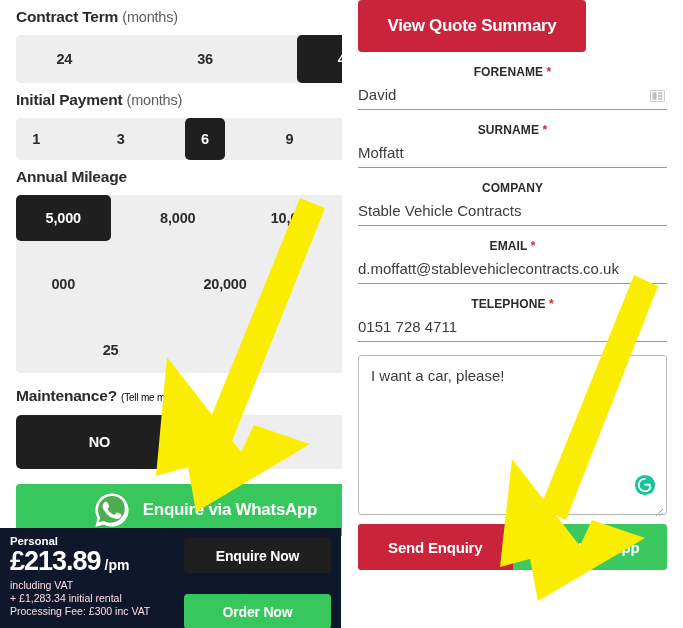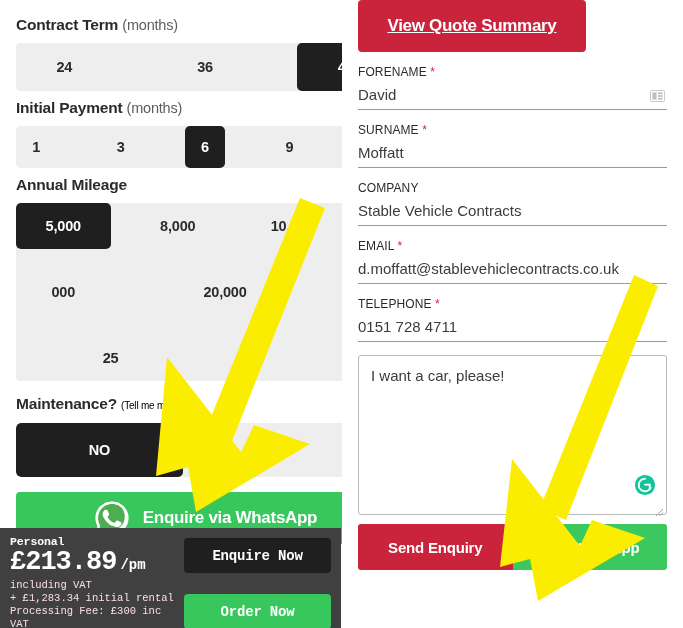--- a/index.html
+++ b/index.html
@@ -15,21 +15,21 @@
     width: 683px; height: 628px;
     background: #ffffff;
   }
 
   
   #left-panel {
     position: absolute; left: 0; top: 0;
     width: 411px; height: 628px;
     background: #fff;
     border-right: 1px solid #e3e3e3;
-    padding: 8px 16px;
+    padding: 0 16px;
   }
   .section-label {
     font-size: 15.5px; font-weight: bold; color: #2b2b2b;
     letter-spacing: -0.2px;
     padding-top: 8px;
   }
   .section-label .sub {
     font-weight: normal; color: #5d5d5d; font-size: 14.5px;
   }
   .section-label .link {
@@ -69,22 +69,22 @@
     gap: 12px; cursor: pointer;
   }
   #wa-cta .label {
     color: #fff; font-size: 17px; font-weight: bold; letter-spacing: -0.3px;
   }
   .wa-logo { width: 38px; height: 38px; display: block; }
 
   
   #price-bar {
     position: absolute; left: 0; bottom: 0; width: 341px; height: 100px;
-    background: #404040; display: flex; align-items: flex-start;
-    padding: 7px 10px 0 10px; gap: 8px; font-family: Liberation Mono, monospace;
+    background: #0f172a; display: flex; align-items: flex-start;
+    padding: 7px 10px 0 10px; gap: 8px;
   }
   #price-info { flex: 1; color: #ffffff; }
   #price-info .type { font-size: 11.5px; font-weight: bold; letter-spacing: -0.1px; }
   #price-info .amount-row {
     display: flex; align-items: baseline; gap: 4px; margin-top: -1px;
   }
   #price-info .amount { font-size: 27px; font-weight: bold; letter-spacing: -1px; }
   #price-info .per { font-size: 14px; font-weight: bold; }
   #price-info .fine {
     font-size: 10.5px; line-height: 13px; color: #fbdfe3; margin-top: 2px;
@@ -104,25 +104,24 @@
     position: absolute; left: 342px; top: 0;
     width: 341px; height: 628px; background: #fff;
     padding: 0 16px;
   }
   #quote-summary-btn {
     margin-top: 0; height: 52px; width: 228px;
     background: #c9243c; border-radius: 4px;
     display: flex; align-items: center; justify-content: center;
     color: #fff; font-size: 17px; font-weight: bold; cursor: pointer;
     letter-spacing: -0.3px;
-    text-decoration: underline;
   }
   .field { margin-top: 13px; position: relative; }
   .field-label {
-    font-size: 12px; font-weight: normal; color: #2b2b2b; letter-spacing: 0.1px;
+    font-size: 12px; font-weight: bold; color: #2b2b2b; letter-spacing: 0.1px; text-align: center;
   }
   .field-label .req { color: #d0263c; }
   .field-value {
     font-size: 15px; color: #3c3c3c; padding: 7px 0 6px 0;
     border-bottom: 1.5px solid #9a9a9a;
     white-space: nowrap; overflow: visible;
   }
   .autofill-icon {
     position: absolute; right: 2px; bottom: 10px;
     width: 15px; height: 12px; opacity: .55;

